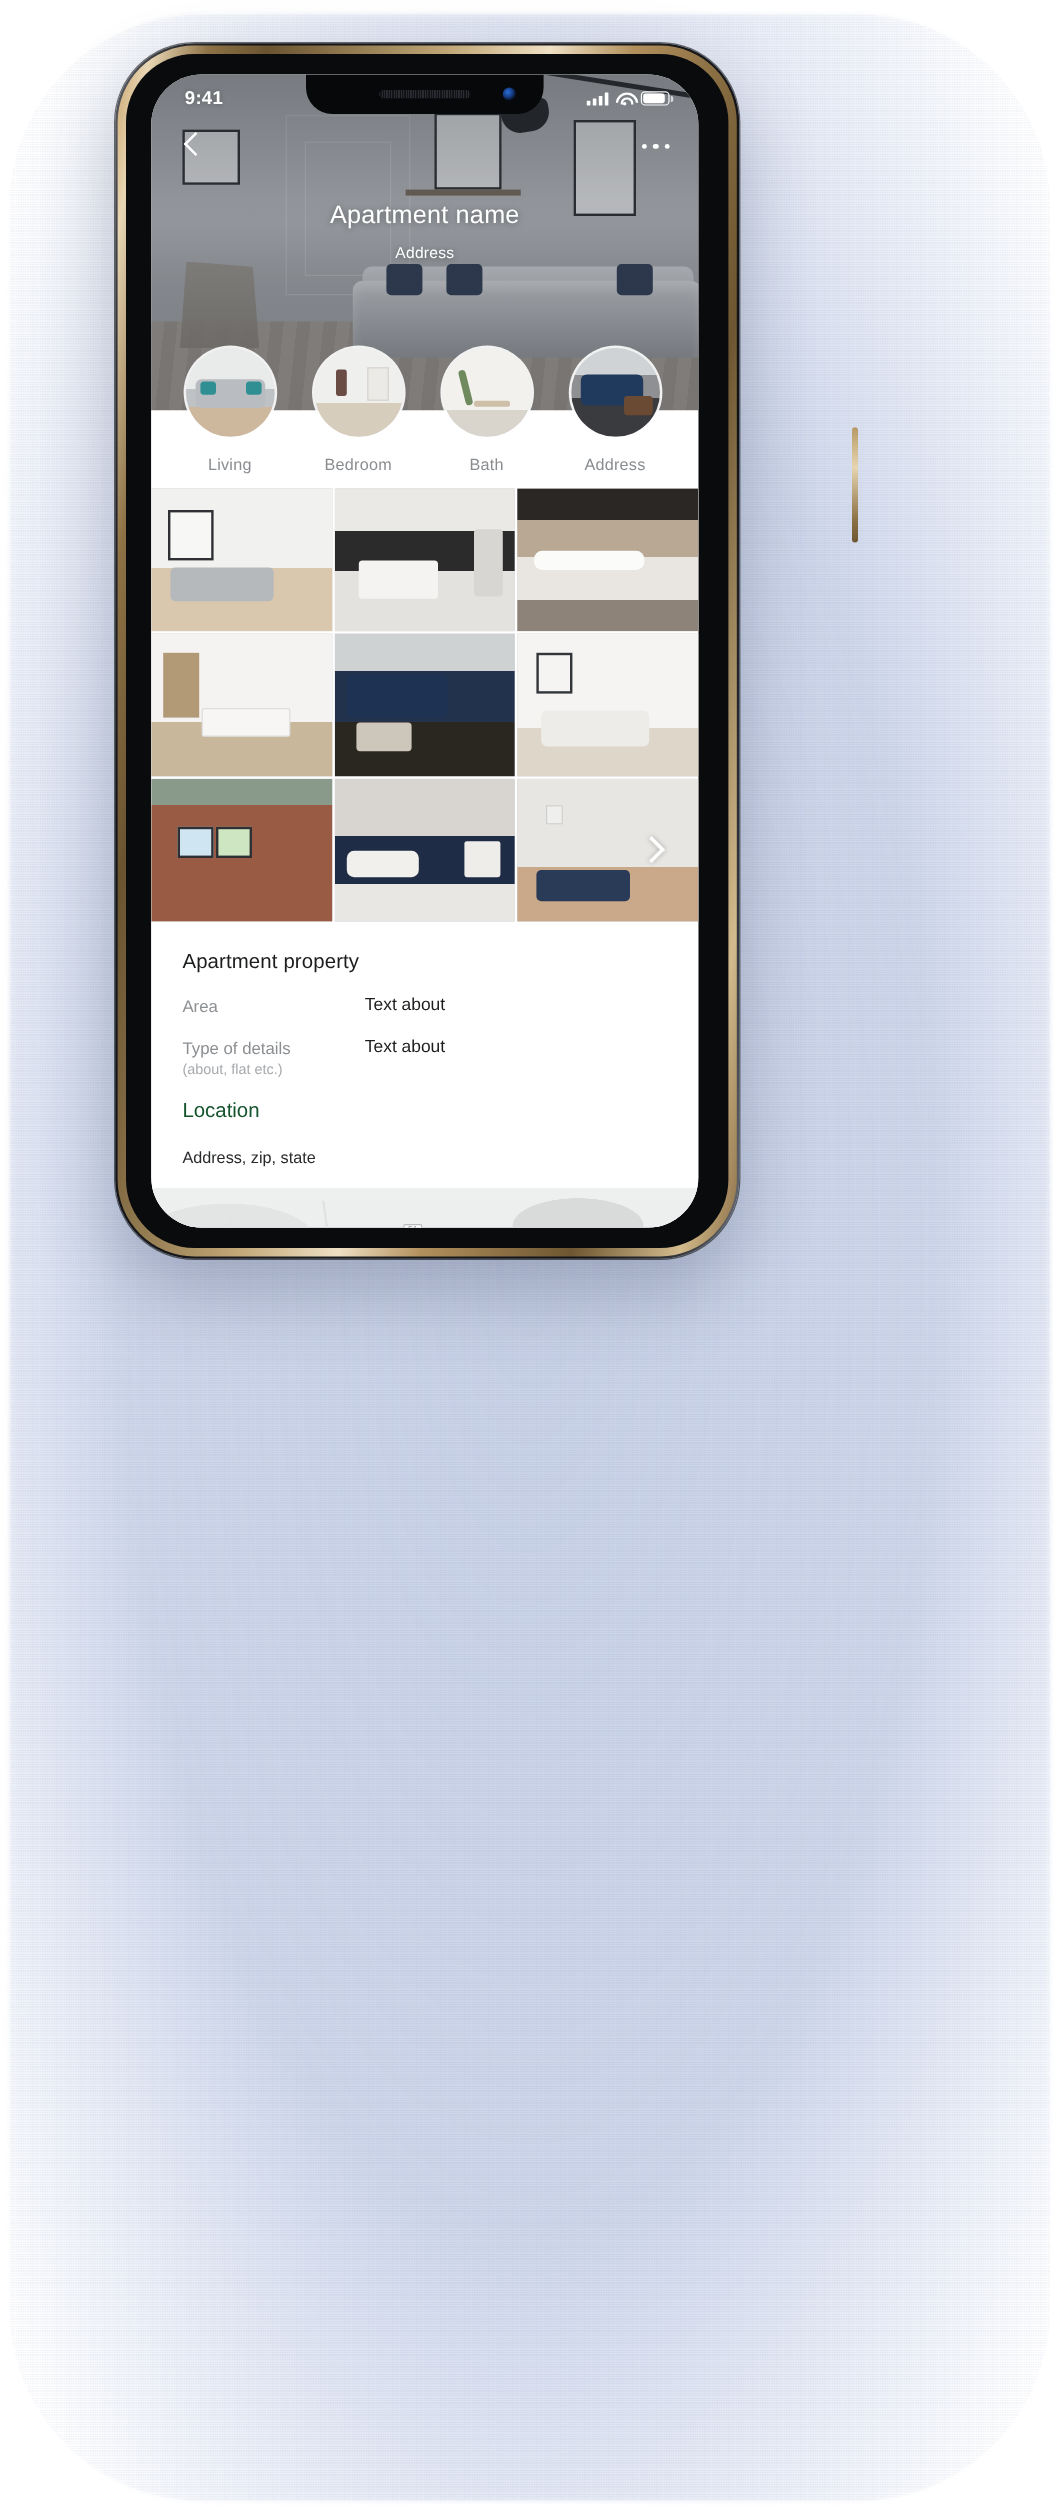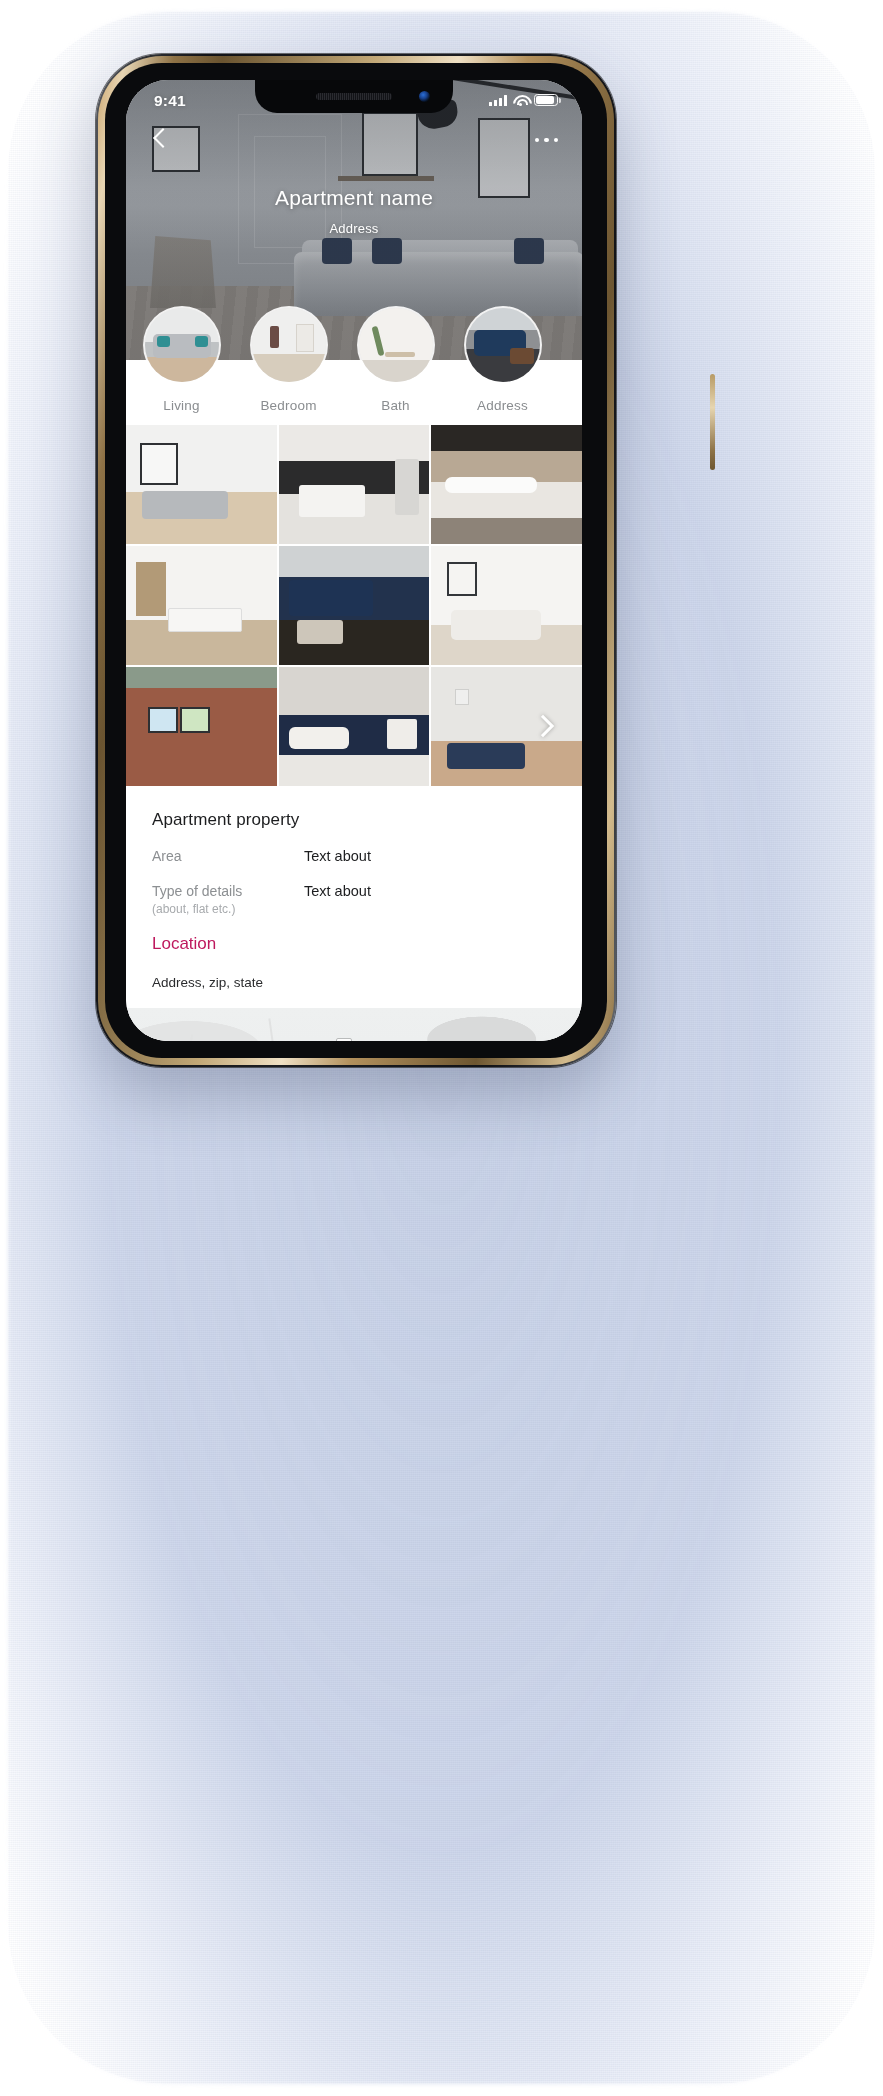--- a/index.html
+++ b/index.html
@@ -33,21 +33,21 @@
     background-image:
       repeating-linear-gradient(0deg, rgba(255,255,255,0.14) 0 1px, rgba(150,160,190,0.10) 1px 2px),
       repeating-linear-gradient(90deg, rgba(255,255,255,0.12) 0 1px, rgba(160,168,198,0.08) 1px 2px);
     mix-blend-mode: multiply;
     opacity: .55;
   }
 
   
   .device {
     position: absolute;
-    left: 96px; top: 54px;
+    left: 96px; top: 36px;
     width: 520px; height: 1013px;
     border-radius: 66px;
     background: linear-gradient(100deg,#5c5f66 0%, #2f3135 7%, #121317 16%, #1b1d21 50%, #121317 82%, #34373c 93%, #6c7076 100%);
     box-shadow: 0 0 0 1px rgba(0,0,0,.55), 0 28px 60px rgba(60,70,100,.30);
   }
   .device-gold {
     position: absolute; inset: 2px;
     border-radius: 64px;
     background: linear-gradient(100deg,#c9a36a 0%, #e8d6b4 4%, #8e7246 11%, #6a5430 18%, #c2a877 40%, #efe0c4 52%, #b2905c 62%, #6d5631 80%, #d3bb8d 93%, #8a6f44 100%);
   }
@@ -239,21 +239,21 @@
 
   
   .catstrip {
     position: relative;
     height: 65px;
     background: #fff;
   }
   .cats {
     position:absolute; left:0; right:0; top:-52px;
     display:flex; gap: 0;
-    padding-left: 2px;
+    padding-left: 12px;
     z-index: 14;
   }
   .cat { width: 107px; flex: 0 0 auto; text-align:center; cursor:pointer; }
   .cat-avatar {
     width: 74px; height: 74px; border-radius: 50%;
     margin: 0 auto;
     overflow:hidden;
     background:#e8e8e6;
     box-shadow: 0 0 0 2px rgba(255,255,255,.9);
     position: relative;
@@ -332,21 +332,21 @@
   
   .details { background:#fff; padding: 24px 26px 18px 26px; }
   .sec-title { font-size: 17px; color:#1c1d1f; letter-spacing:.1px; }
   .detail-rows { margin-top: 18px; }
   .drow { display:flex; align-items:flex-start; margin-bottom: 17px; }
   .dkey { width: 152px; flex:0 0 152px; color:#8c8f92; font-size: 14px; line-height: 1.25; }
   .dkey .sub { display:block; font-size: 12px; color:#a7aaad; margin-top: 2px; }
   .dval { color:#1c1d1f; font-size: 14.5px; }
 
   .loc-block { margin-top: 16px; }
-  .loc-title { font-size: 17px; color:#be185d; }
+  .loc-title { font-size: 17px; color:#14532d; }
   .loc-addr { margin-top: 21px; font-size: 13.5px; color:#2a2b2d; }
 
   
   .map {
     position: relative;
     height: 197px;
     background: #eceded;
     overflow: hidden;
   }
   .map-land {

